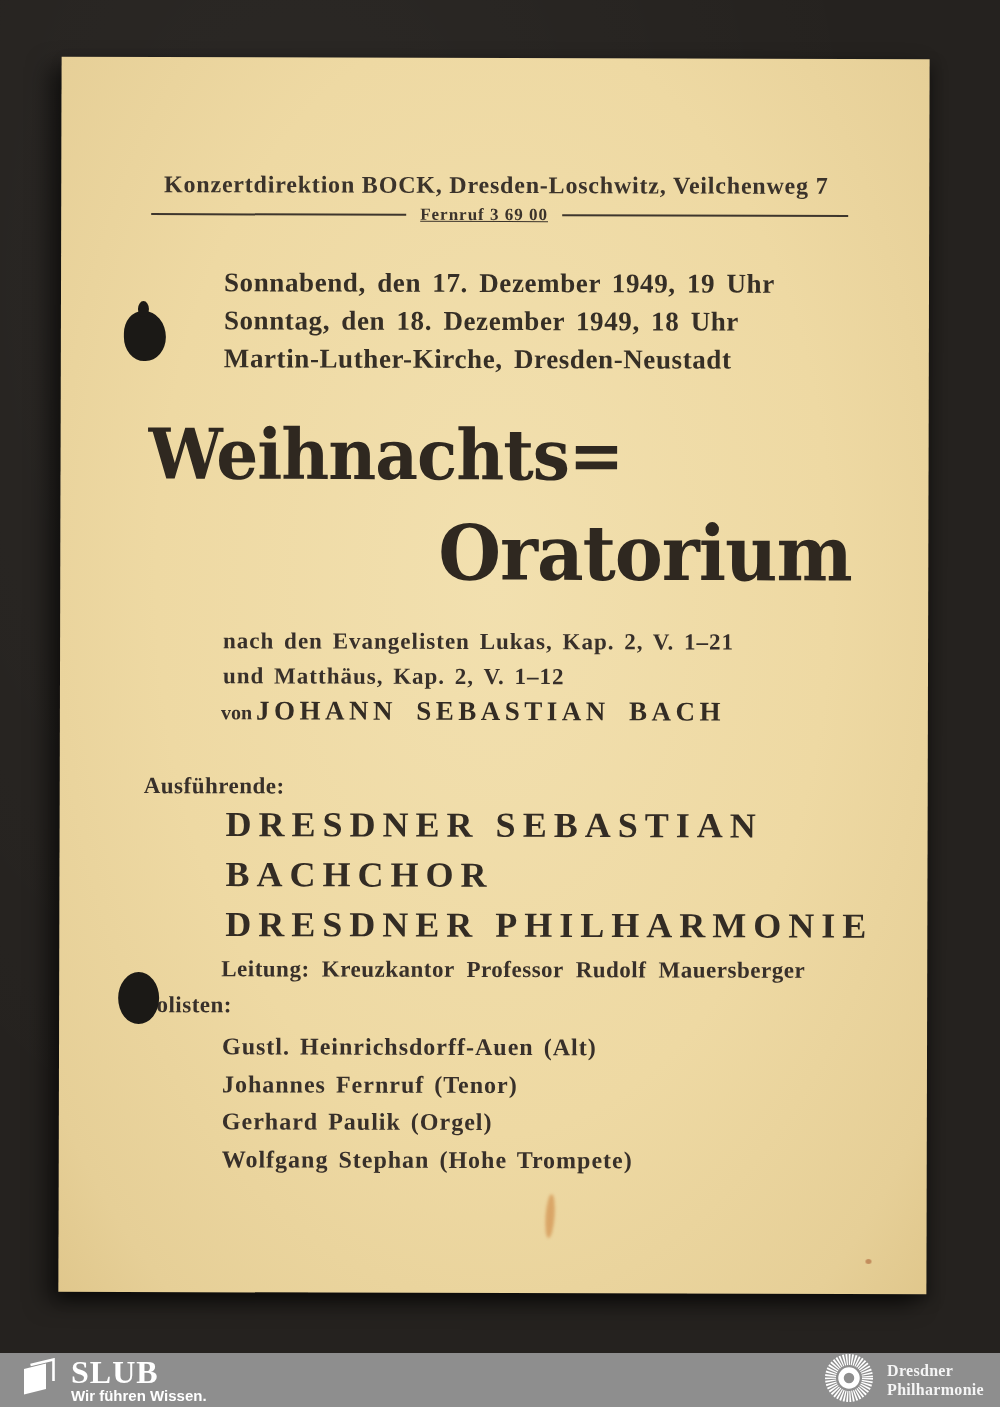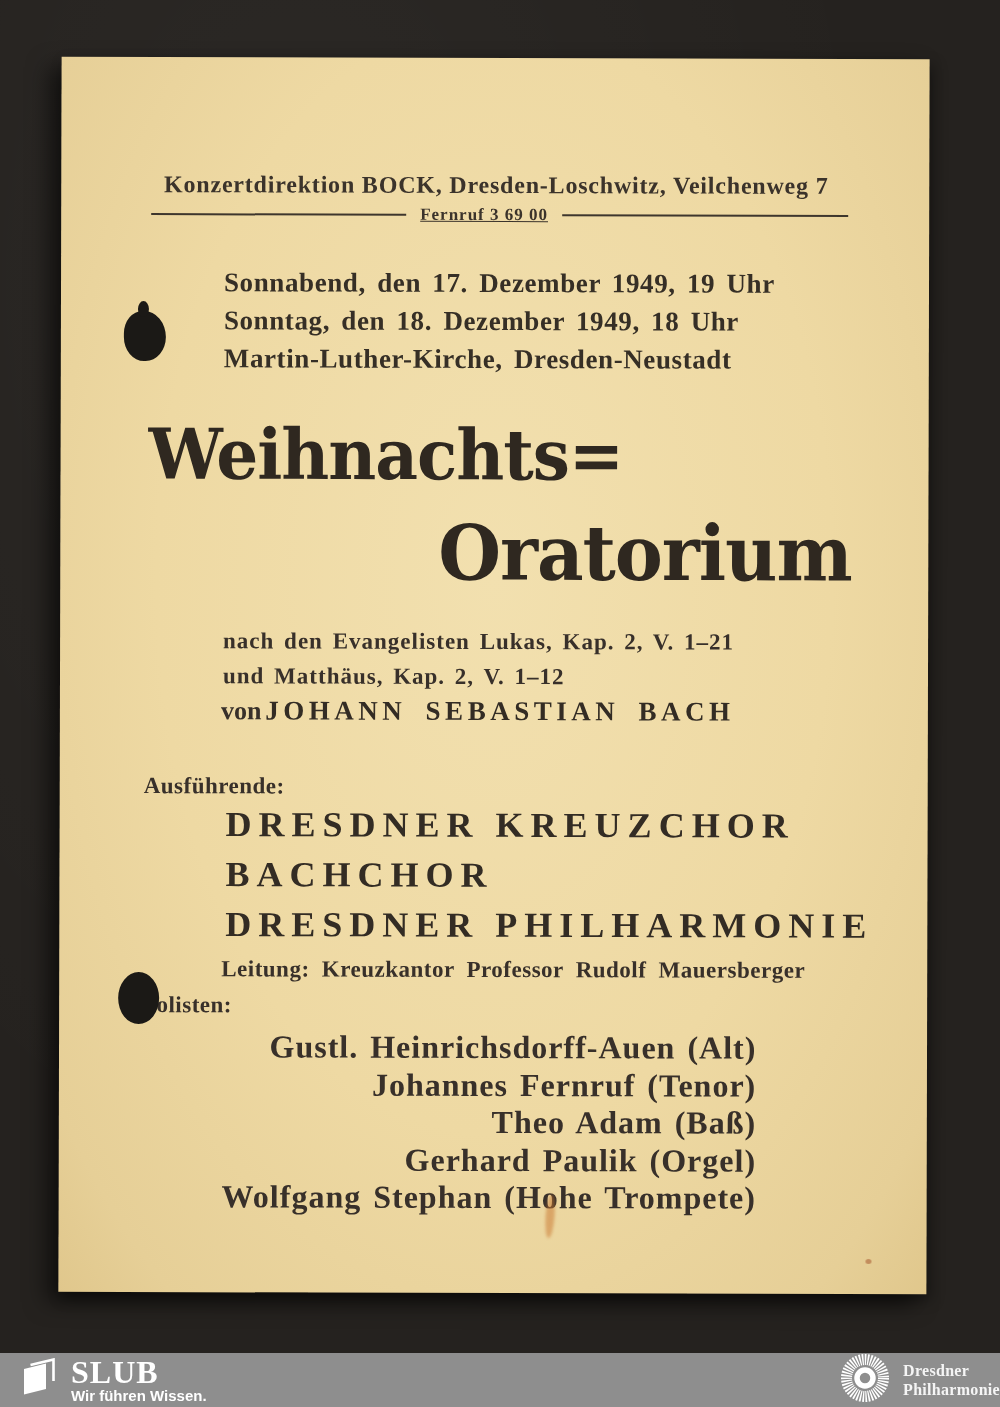--- a/index.html
+++ b/index.html
@@ -65,21 +65,21 @@
     letter-spacing: -1px; color: #2f2820;
     transform: scaleY(1.06);
   }
 
   .evangelist-block {
     left: 163px; top: 566px;
     font-size: 23px; font-weight: 700; line-height: 35px;
     letter-spacing: 1px; word-spacing: 3px; color: #38302a;
   }
   .composer-line { left: 161px; top: 638px; white-space: nowrap; }
-  .composer-prefix { font-size: 26px; font-weight: 700; color: #38302a; }
+  .composer-prefix { font-size: 20px; font-weight: 700; color: #38302a; }
   .composer-name {
     font-size: 27px; font-weight: 700;
     letter-spacing: 4.5px; word-spacing: 8px; color: #332c24;
   }
 
   .performers-heading {
     left: 84px; top: 716px;
     font-size: 23px; font-weight: 700; letter-spacing: 0.5px; color: #38302a;
   }
   .ensemble-block {
@@ -92,22 +92,22 @@
     left: 162px; top: 899px;
     font-size: 23px; font-weight: 700;
     letter-spacing: 0.5px; word-spacing: 6px; color: #38302a;
   }
   .soloists-heading {
     left: 84px; top: 935px;
     font-size: 23px; font-weight: 700; letter-spacing: 0.5px; color: #38302a;
   }
   .soloist-block {
     left: 163px; top: 971px;
-    font-size: 32px; font-weight: 700; line-height: 37.5px;
-    letter-spacing: 1px; word-spacing: 3px; color: #38302a; text-align: right;
+    font-size: 24px; font-weight: 700; line-height: 37.5px;
+    letter-spacing: 1px; word-spacing: 3px; color: #38302a;
   }
 
   
   .hole { background: #1b1916; border-radius: 50%; z-index: 5; }
   .hole-1 { left: 63px; top: 254px; width: 42px; height: 50px; border-radius: 46% 54% 50% 50%; }
   .hole-1-nub { left: 77px; top: 244px; width: 11px; height: 16px; background:#1b1916; border-radius: 50%; z-index:5; }
   .hole-2 { left: 59px; top: 915px; width: 41px; height: 52px; }
   .stain-1 {
     left: 487px; top: 1136px; width: 9px; height: 44px;
     background: #c8762f; opacity: 0.5; border-radius: 50%;
@@ -136,21 +136,21 @@
     font-size: 32px; font-weight: 700; line-height: 28px;
     color: #ffffff; letter-spacing: 1px;
   }
   .slub-tagline {
     font-family: "Liberation Sans", sans-serif;
     font-size: 15px; font-weight: 700; line-height: 17px;
     color: #ffffff; margin-top: 1px;
   }
   .dp-group {
     display: flex; align-items: center; gap: 12px;
-    cursor: pointer;
+    margin-right: 16px; cursor: pointer;
   }
   .dp-text-col {
     font-family: "Liberation Serif", serif;
     font-size: 16px; font-weight: 700; line-height: 19px;
     color: #f5f5f5; letter-spacing: 0.3px;
   }
 </style>
 </head>
 <body>
 
@@ -179,33 +179,32 @@
   </div>
 
   <div class="abs composer-line">
     <span class="composer-prefix">von</span>
     <span class="composer-name">JOHANN SEBASTIAN BACH</span>
   </div>
 
   <div class="abs performers-heading">Ausführende:</div>
 
   <div class="abs ensemble-block">
-    <div>DRESDNER KREUZCHOR</div>
+    <div>DRESDNER SEBASTIAN</div>
     <div>BACHCHOR</div>
     <div>DRESDNER PHILHARMONIE</div>
   </div>
 
   <div class="abs conductor-line">Leitung: Kreuzkantor Professor Rudolf Mauersberger</div>
 
   <div class="abs soloists-heading">Solisten:</div>
 
   <div class="abs soloist-block">
     <div>Gustl. Heinrichsdorff-Auen (Alt)</div>
     <div>Johannes Fernruf (Tenor)</div>
-    <div>Theo Adam (Baß)</div>
     <div>Gerhard Paulik (Orgel)</div>
     <div>Wolfgang Stephan (Hohe Trompete)</div>
   </div>
 
   <div class="abs hole hole-1"></div>
   <div class="abs hole-1-nub"></div>
   <div class="abs hole hole-2"></div>
   <div class="abs stain-1"></div>
   <div class="abs speck-1"></div>
 </div>

